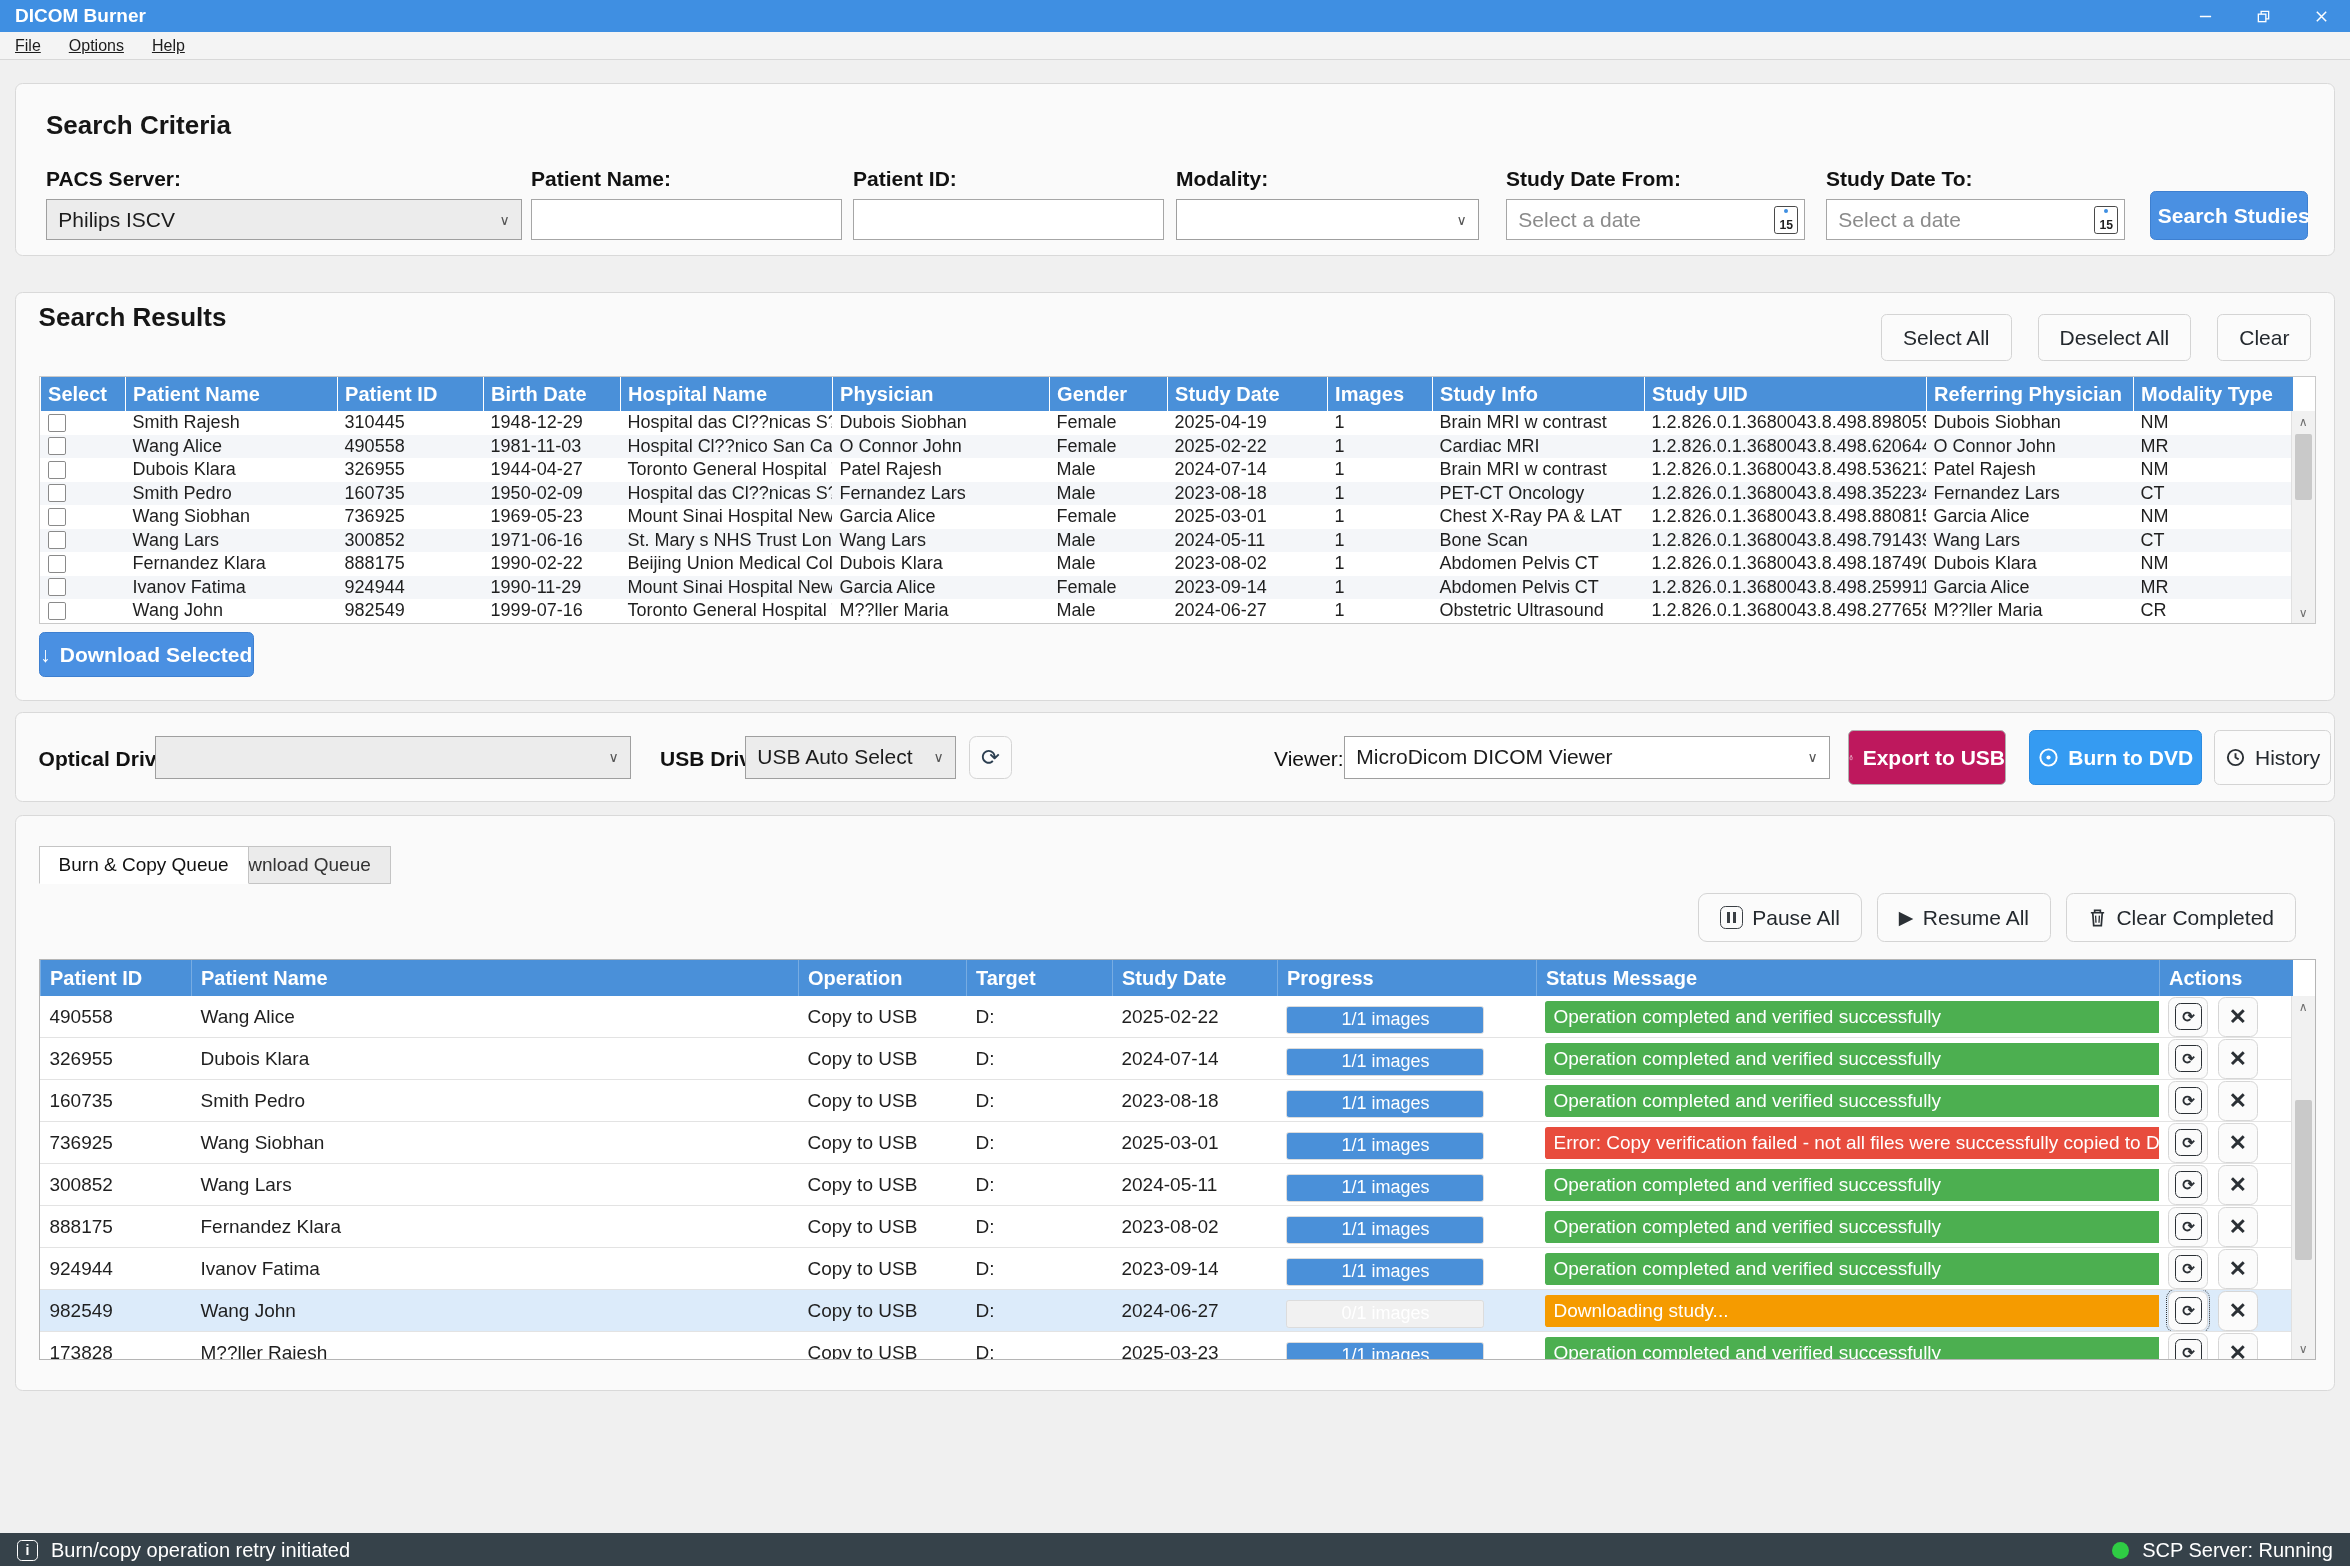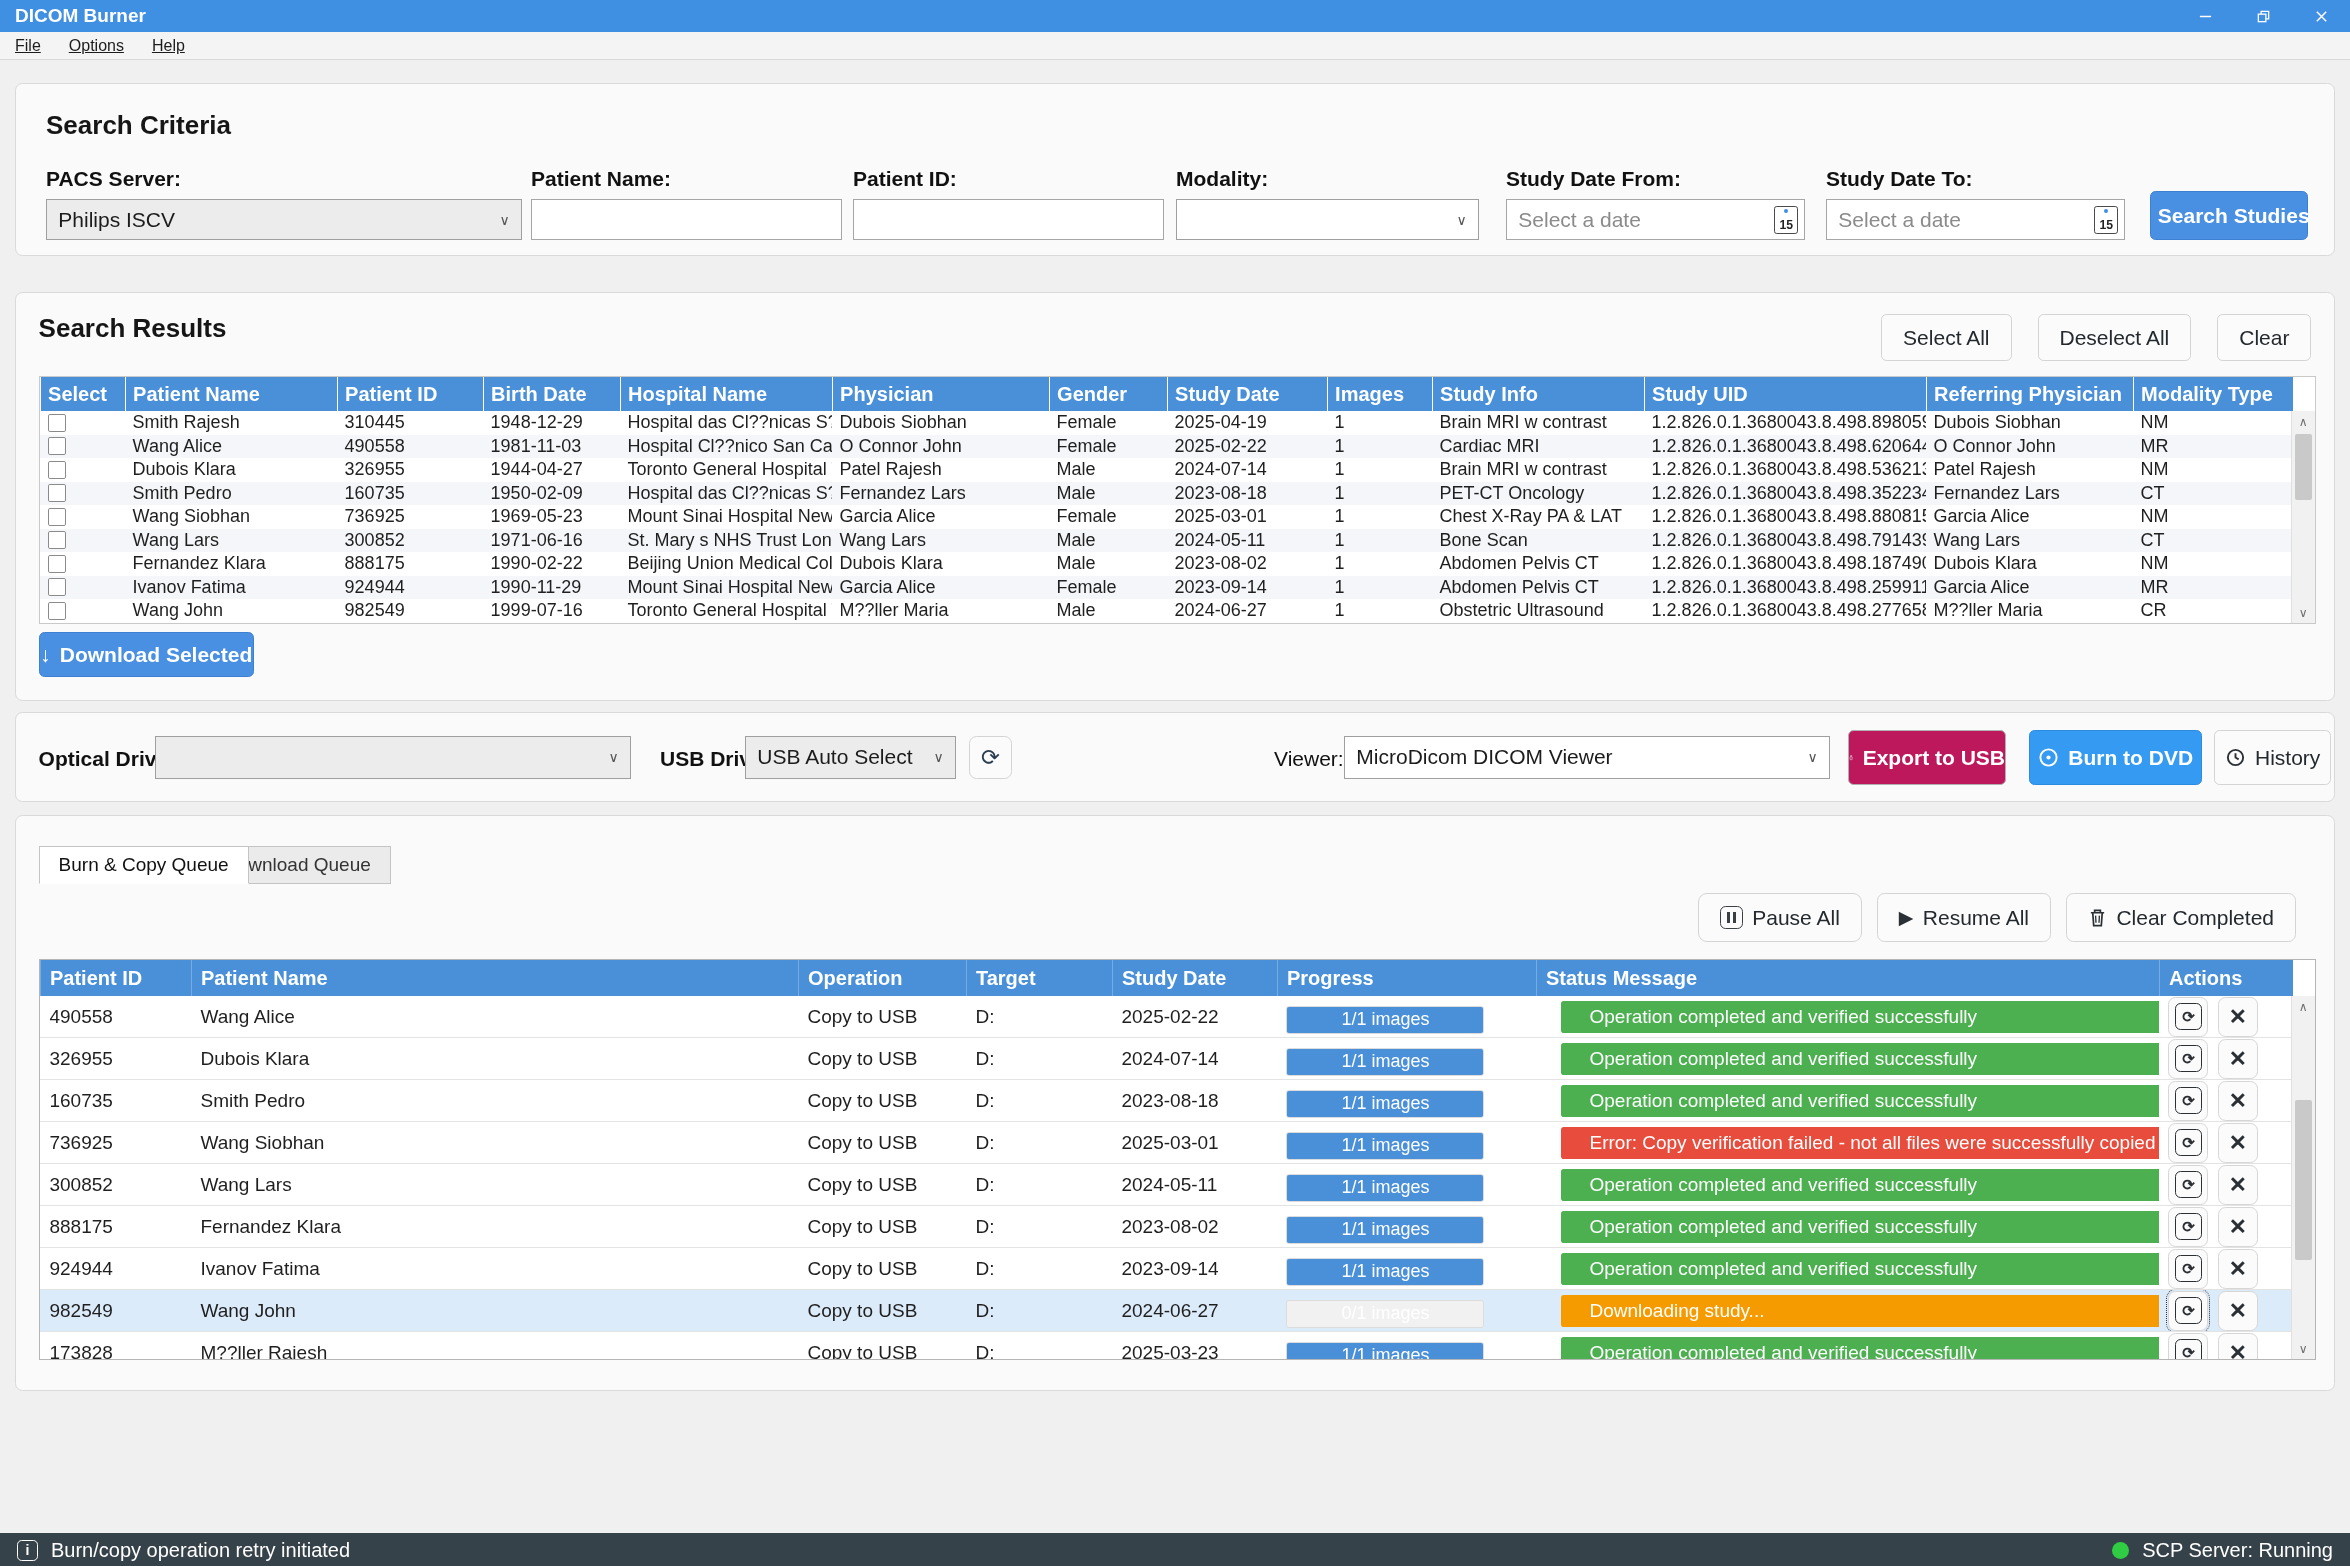--- a/index.html
+++ b/index.html
@@ -77,22 +77,22 @@
   .qwrap th{background:#4a90d9;color:#fff;font-size:20px;font-weight:bold;text-align:left;
     height:36px;padding:0 9.4px;border-left:0.9px solid rgba(255,255,255,0.25);white-space:nowrap;}
   .qwrap td{font-size:19px;height:41px;padding:0 9.4px;white-space:nowrap;overflow:hidden;color:#1f1f1f;
     border-bottom:0.9px solid #e3e3e3;}
   .qwrap tr.hl td{background:#dcebfa;}
   .pbar{position:relative;width:198px;height:28px;background:#f1f1f1;border:0.9px solid #dcdcdc;
     border-radius:2.8px;box-sizing:border-box;overflow:hidden;margin-top:6px;}
   .pfill{position:absolute;left:0;top:0;bottom:0;background:#4a90d9;}
   .plabel{position:absolute;left:0;right:0;top:0;bottom:0;display:flex;align-items:center;
     justify-content:center;color:#fff;font-size:18px;}
-  .pill{height:32px;display:flex;align-items:center;padding:0 28px;border-radius:2.8px;color:#fff;
-    font-size:19px;width:656px;box-sizing:border-box;overflow:hidden;white-space:nowrap;margin-left:16px;}
+  .pill{height:32px;display:flex;align-items:center;padding:0 8px;border-radius:2.8px;color:#fff;
+    font-size:19px;width:656px;box-sizing:border-box;overflow:hidden;white-space:nowrap;}
   .pill.success{background:#4caf50;}
   .pill.error{background:#e84c3d;}
   .pill.downloading{background:#f59b00;}
   .actbtn{width:40px;height:40px;border:0.9px solid #d6d6d6;border-radius:7.5px;background:#fbfbfb;
     display:inline-flex;align-items:center;justify-content:center;font-size:20px;color:#2b3035;
     vertical-align:middle;box-sizing:border-box;}
   .actbtn.x{font-weight:bold;font-size:21.7px;}
   .actbtn.focused{outline:0.9px dotted #333;outline-offset:1.9px;}
   .retryglyph{display:flex;align-items:center;justify-content:center;width:24.5px;height:24.5px;
     border:1.9px solid #2b3035;border-radius:5.6px;font-size:15px;font-weight:bold;}
@@ -188,21 +188,21 @@
     <div class="btn blue" style="position:absolute;left:2134px;top:107px;width:158px;height:49px;">
       <svg width="19" height="19" viewBox="0 0 20 20">
           <circle cx="8" cy="8" r="5.5" fill="none" stroke="#fff" stroke-width="2"></circle>
           <line x1="12.2" y1="12.2" x2="17.5" y2="17.5" stroke="#fff" stroke-width="2.4"></line>
         </svg>
       <span>Search Studies</span>
     </div>
   </div>
 
   <div class="card" style="left:15px;top:292px;width:2320px;height:409px;">
-    <div class="card-title" style="left:22.6px;top:20px;">Search Results</div>
+    <div class="card-title" style="left:22.6px;top:9px;">Search Results</div>
 
     <div style="position:absolute;right:22.6px;top:21px;display:flex;gap:26px;">
       <div class="btn white" style="height:47px;padding:0 21px;">Select All</div>
       <div class="btn white" style="height:47px;padding:0 21px;">Deselect All</div>
       <div class="btn white" style="height:47px;padding:0 21px;">Clear</div>
     </div>
 
     <div class="srwrap">
       <table>
         <colgroup>

